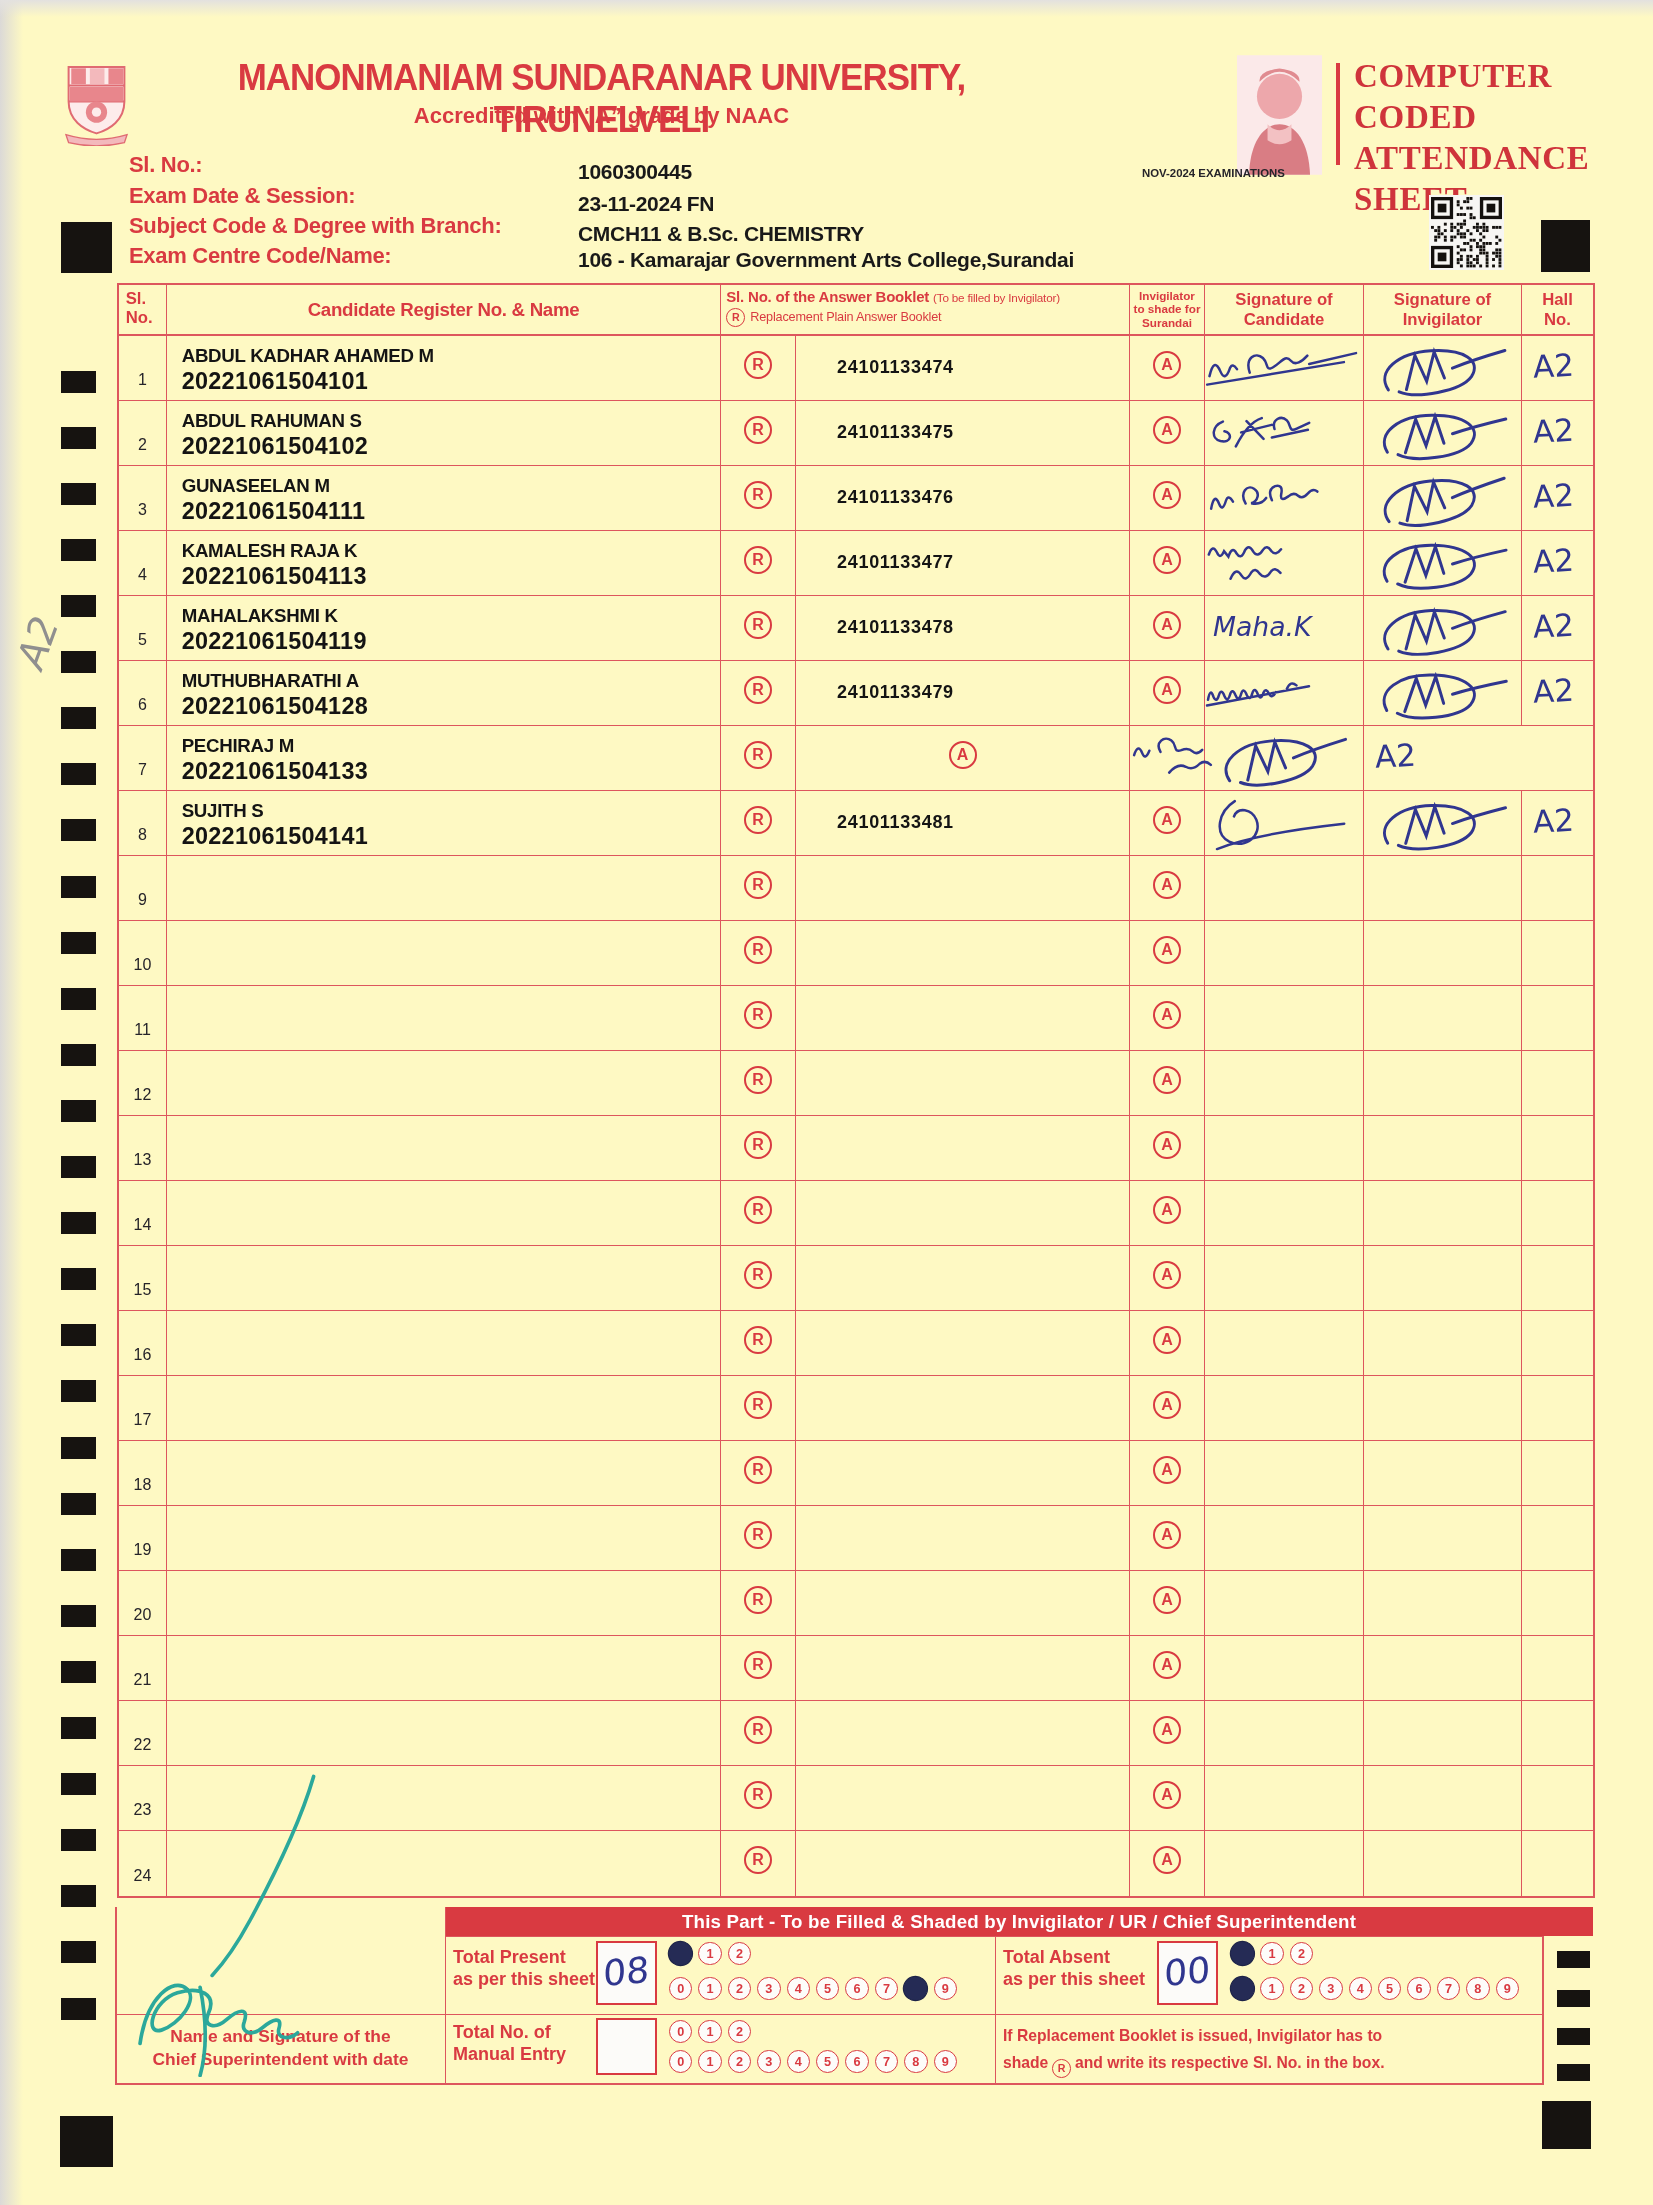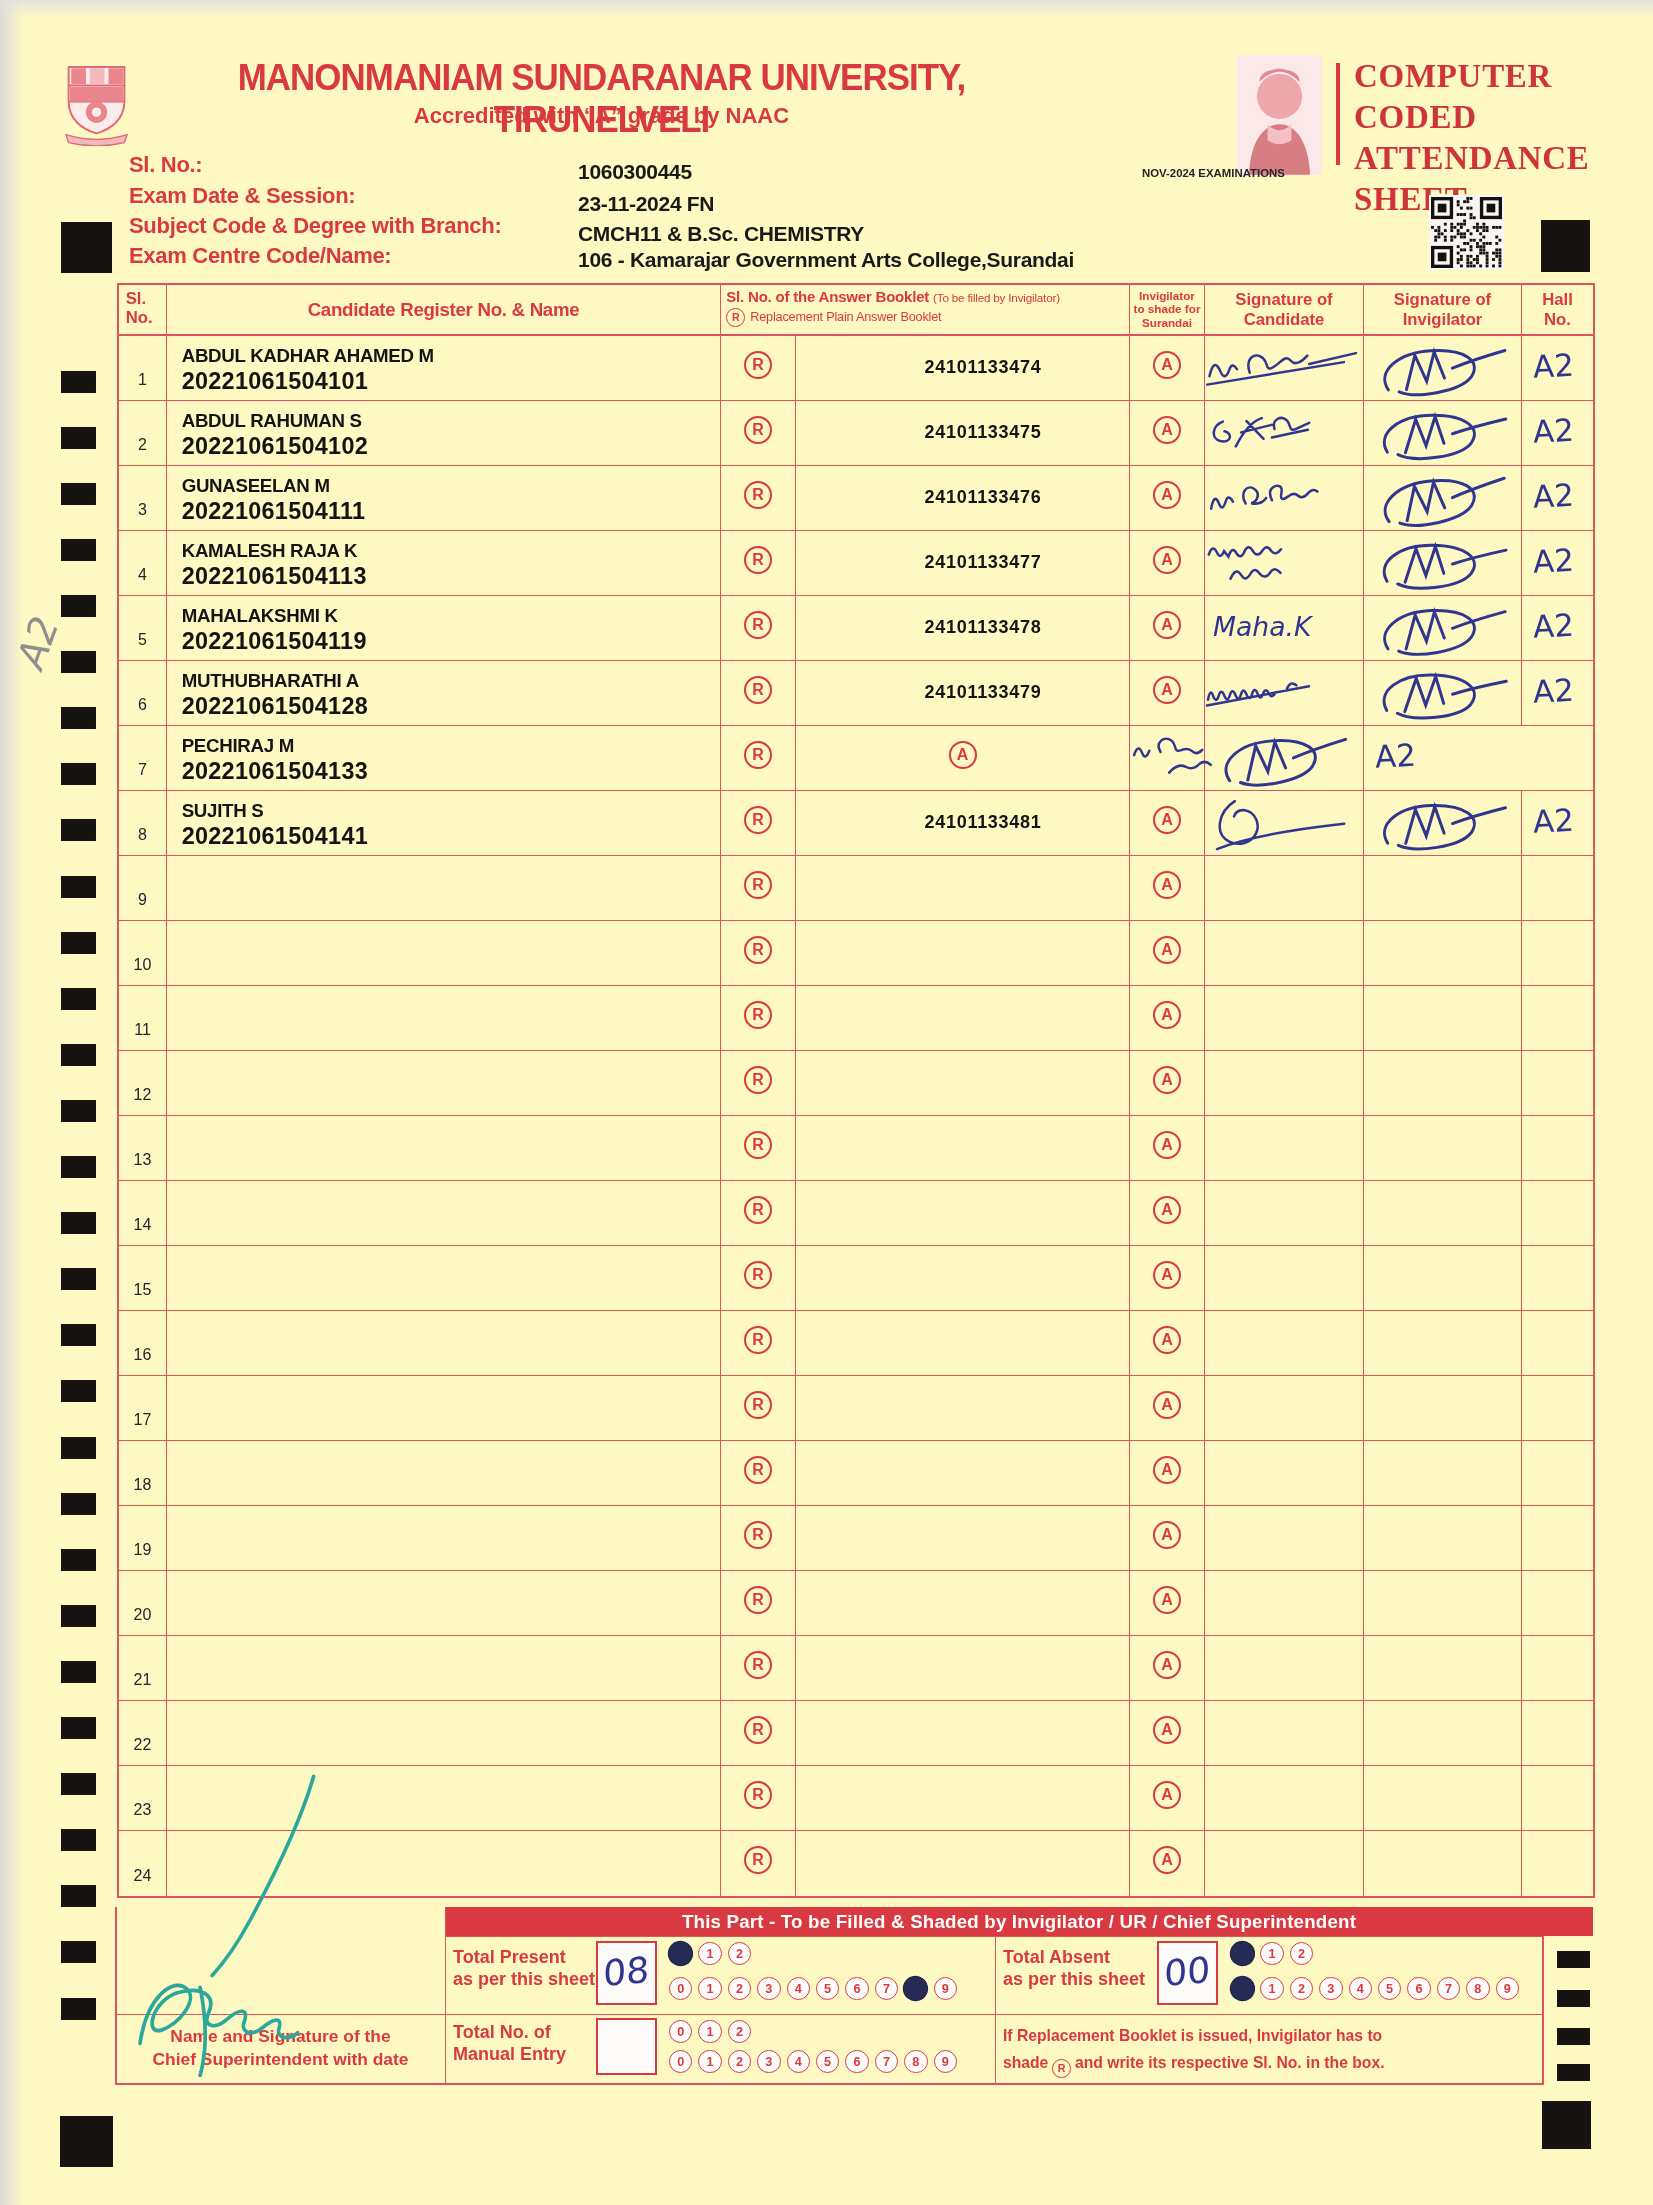--- a/index.html
+++ b/index.html
@@ -64,21 +64,21 @@
         height:65px;border-bottom:1.3px solid var(--grid);box-sizing:border-box;}
   .trow:last-child{border-bottom:none;}
   .trow>div{border-right:1.3px solid var(--grid);box-sizing:border-box;position:relative;overflow:visible;}
   .trow>div:last-child{border-right:none;}
   .c-sl{display:flex;align-items:flex-end;justify-content:center;padding-bottom:10.7px;
         font-size:16px;color:#26242a;}
   .c-name{padding:10px 0 0 14.7px;color:#141414;}
   .c-name .nm{font-size:18.7px;font-weight:bold;letter-spacing:-0.3px;line-height:20px;}
   .c-name .rg{font-size:23.4px;font-weight:bold;letter-spacing:0.3px;line-height:25px;margin-top:2.7px;}
   .c-r,.c-a{display:flex;justify-content:center;align-items:flex-start;padding-top:14.7px;}
-  .c-book{padding:21.4px 0 0 41px;font-size:18px;font-weight:bold;color:#141414;letter-spacing:0.7px;text-align:center;}
+  .c-book{padding:21.4px 0 0 41px;font-size:18px;font-weight:bold;color:#141414;letter-spacing:0.7px;}
   .c-sig svg,.c-isig svg{position:absolute;left:0;top:0;}
   .hall-hand{font-family:"DejaVu Sans",sans-serif;color:var(--ink);font-size:31px;
         transform:rotate(-3deg);padding:12px 0 0 10.7px;display:inline-block;}
 
   
   .tp-banner{position:absolute;left:445px;top:1907px;width:1148px;height:29px;background:var(--red);
         color:#fff;font-weight:bold;font-size:18.7px;display:flex;align-items:center;justify-content:center;
         letter-spacing:0.2px;}
   .totals-box{position:absolute;left:115px;top:1907px;width:1429px;height:178px;box-sizing:border-box;
         border-left:2px solid var(--grid);border-right:2px solid var(--grid);border-bottom:2px solid var(--grid);}

